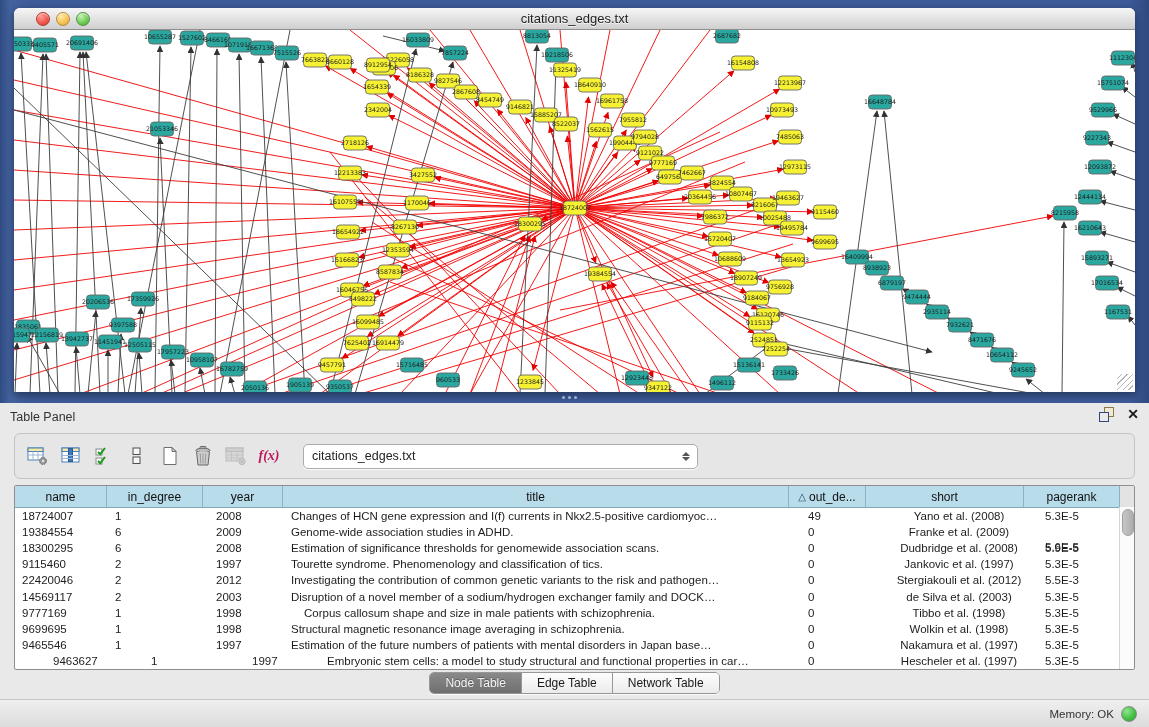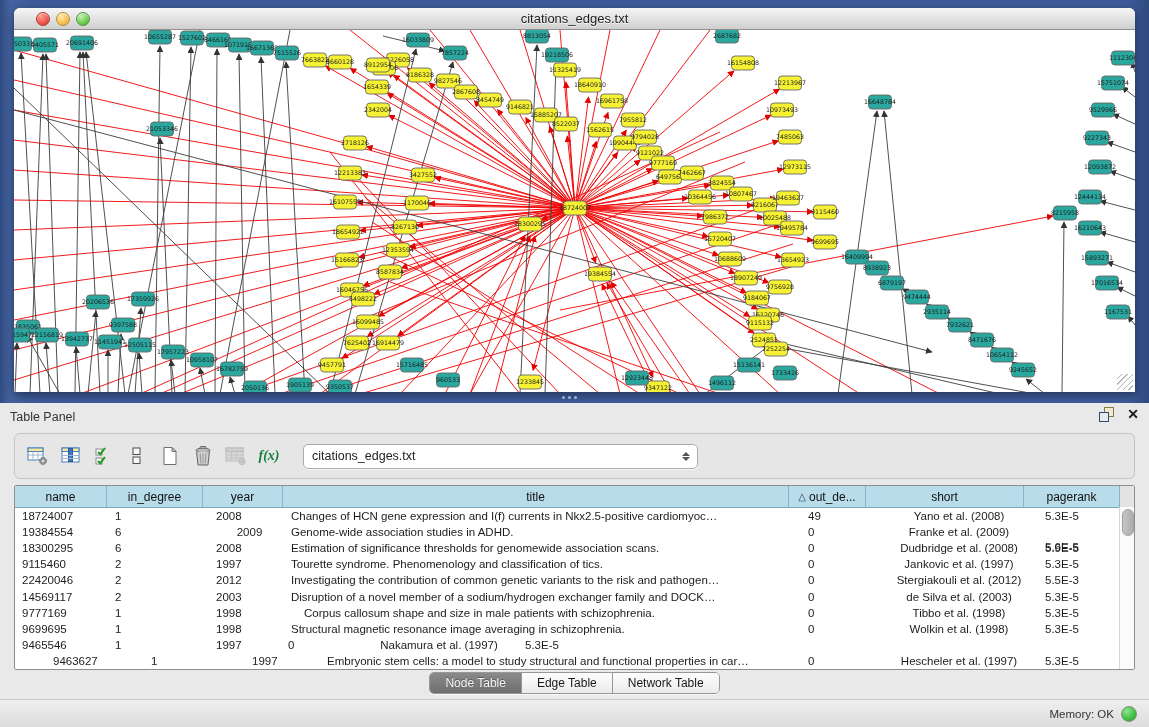--- a/index.html
+++ b/index.html
@@ -31,21 +31,21 @@
   .panel-title{position:absolute;left:10px;top:7px;font-size:12.5px;color:#333;}
   .panel-header-icons{position:absolute;right:10px;top:4px;display:flex;gap:12px;align-items:center;}
   .float-ic{width:16px;height:15px;position:relative;}
   .float-ic .sq1{position:absolute;left:5px;top:0;width:8px;height:8px;border:1px solid #8a7a45;background:#efe9d5;}
   .float-ic .sq2{position:absolute;left:0;top:5px;width:8px;height:8px;border:1px solid #2f4a7c;background:#e9e9e9;}
   .close-ic{font-size:14px;font-weight:bold;color:#1a1a1a;line-height:15px;}
   .toolbar{position:absolute;left:14px;right:14px;top:30px;height:46px;background:#e6e6e6;
     border:1px solid #c4c4c4;border-radius:6px;display:flex;align-items:center;padding:0 10px;box-sizing:border-box;}
   .icon-btn{width:26px;height:26px;display:flex;align-items:center;justify-content:center;margin-right:7px;}
   .icon-btn.disabled{opacity:.55;}
-  .fx{font-family:"Liberation Serif",serif;font-style:italic;font-weight:bold;font-size:14px;color:#15803d;}
+  .fx{font-family:"Liberation Serif",serif;font-style:italic;font-weight:bold;font-size:14px;color:#be185d;}
   .combo{margin-left:14px;width:393px;height:23px;background:#fff;border:1px solid #ababab;border-radius:5px;
     position:relative;display:flex;align-items:center;box-shadow:0 1px 0 rgba(255,255,255,.8);}
   .combo-text{font-size:12.5px;color:#222;padding-left:8px;}
   .combo-stepper{position:absolute;right:7px;top:0;height:100%;display:flex;flex-direction:column;justify-content:center;gap:1px;}
   .combo-stepper i{display:block;width:0;height:0;border-left:4px solid transparent;border-right:4px solid transparent;}
   .combo-stepper .up{border-bottom:4px solid #555;}
   .combo-stepper .down{border-top:4px solid #555;}
   .table-wrap{position:absolute;left:14px;right:14px;top:82px;height:183px;background:#fff;
     border:1px solid #8e8e8e;border-radius:2px;overflow:hidden;}
   .thead{display:flex;height:21px;background:#b9dcea;border-bottom:1px solid #7fa6ba;}
@@ -917,21 +917,21 @@
             <div class="td" style="width: 96px; padding-left: 8px;">1</div>
             <div class="td" style="width: 80px; padding-left: 13px;">2008</div>
             <div class="td" style="flex: 1 1 0%; padding-left: 8px;">Changes of HCN gene expression and I(f) currents in Nkx2.5-positive cardiomyoc…</div>
             <div class="td" style="width: 77px; padding-left: 5px;">49</div>
             <div class="td" style="width: 158px; text-align: center;">Yano et al. (2008)</div>
             <div class="td" style="width: 96px; padding-left: 7px;">5.3E-5</div>
           </div>
           <div class="trow">
             <div class="td" style="width: 92px; padding-left: 7px;">19384554</div>
             <div class="td" style="width: 96px; padding-left: 8px;">6</div>
-            <div class="td" style="width: 80px; padding-left: 13px; text-align: center;">2009</div>
+            <div class="td" style="width: 80px; padding-left: 13px;">2009</div>
             <div class="td" style="flex: 1 1 0%; padding-left: 8px;">Genome-wide association studies in ADHD.</div>
             <div class="td" style="width: 77px; padding-left: 5px;">0</div>
             <div class="td" style="width: 158px; text-align: center;">Franke et al. (2009)</div>
             <div class="td" style="width: 96px; padding-left: 7px; margin-top: 29px;">5.6E-5</div>
           </div>
           <div class="trow">
             <div class="td" style="width: 92px; padding-left: 7px;">18300295</div>
             <div class="td" style="width: 96px; padding-left: 8px;">6</div>
             <div class="td" style="width: 80px; padding-left: 13px;">2008</div>
             <div class="td" style="flex: 1 1 0%; padding-left: 8px;">Estimation of significance thresholds for genomewide association scans.</div>
@@ -981,20 +981,21 @@
             <div class="td" style="width: 80px; padding-left: 13px;">1998</div>
             <div class="td" style="flex: 1 1 0%; padding-left: 8px;">Structural magnetic resonance image averaging in schizophrenia.</div>
             <div class="td" style="width: 77px; padding-left: 5px;">0</div>
             <div class="td" style="width: 158px; text-align: center;">Wolkin et al. (1998)</div>
             <div class="td" style="width: 96px; padding-left: 7px;">5.3E-5</div>
           </div>
           <div class="trow">
             <div class="td" style="width: 92px; padding-left: 7px;">9465546</div>
             <div class="td" style="width: 96px; padding-left: 8px;">1</div>
             <div class="td" style="width: 80px; padding-left: 13px;">1997</div>
+            <div class="td" style="flex: 1 1 0%; padding-left: 8px;">Estimation of the future numbers of patients with mental disorders in Japan base…</div>
             <div class="td" style="width: 77px; padding-left: 5px;">0</div>
             <div class="td" style="width: 158px; text-align: center;">Nakamura et al. (1997)</div>
             <div class="td" style="width: 96px; padding-left: 7px;">5.3E-5</div>
           </div>
           <div class="trow">
             <div class="td" style="width: 92px; padding-left: 2px; margin-left: 36px;">9463627</div>
             <div class="td" style="width: 96px; padding-left: 8px;">1</div>
             <div class="td" style="width: 80px; padding-left: 13px;">1997</div>
             <div class="td" style="flex: 1 1 0%; padding-left: 8px;">Embryonic stem cells: a model to study structural and functional properties in car…</div>
             <div class="td" style="width: 77px; padding-left: 5px;">0</div>

